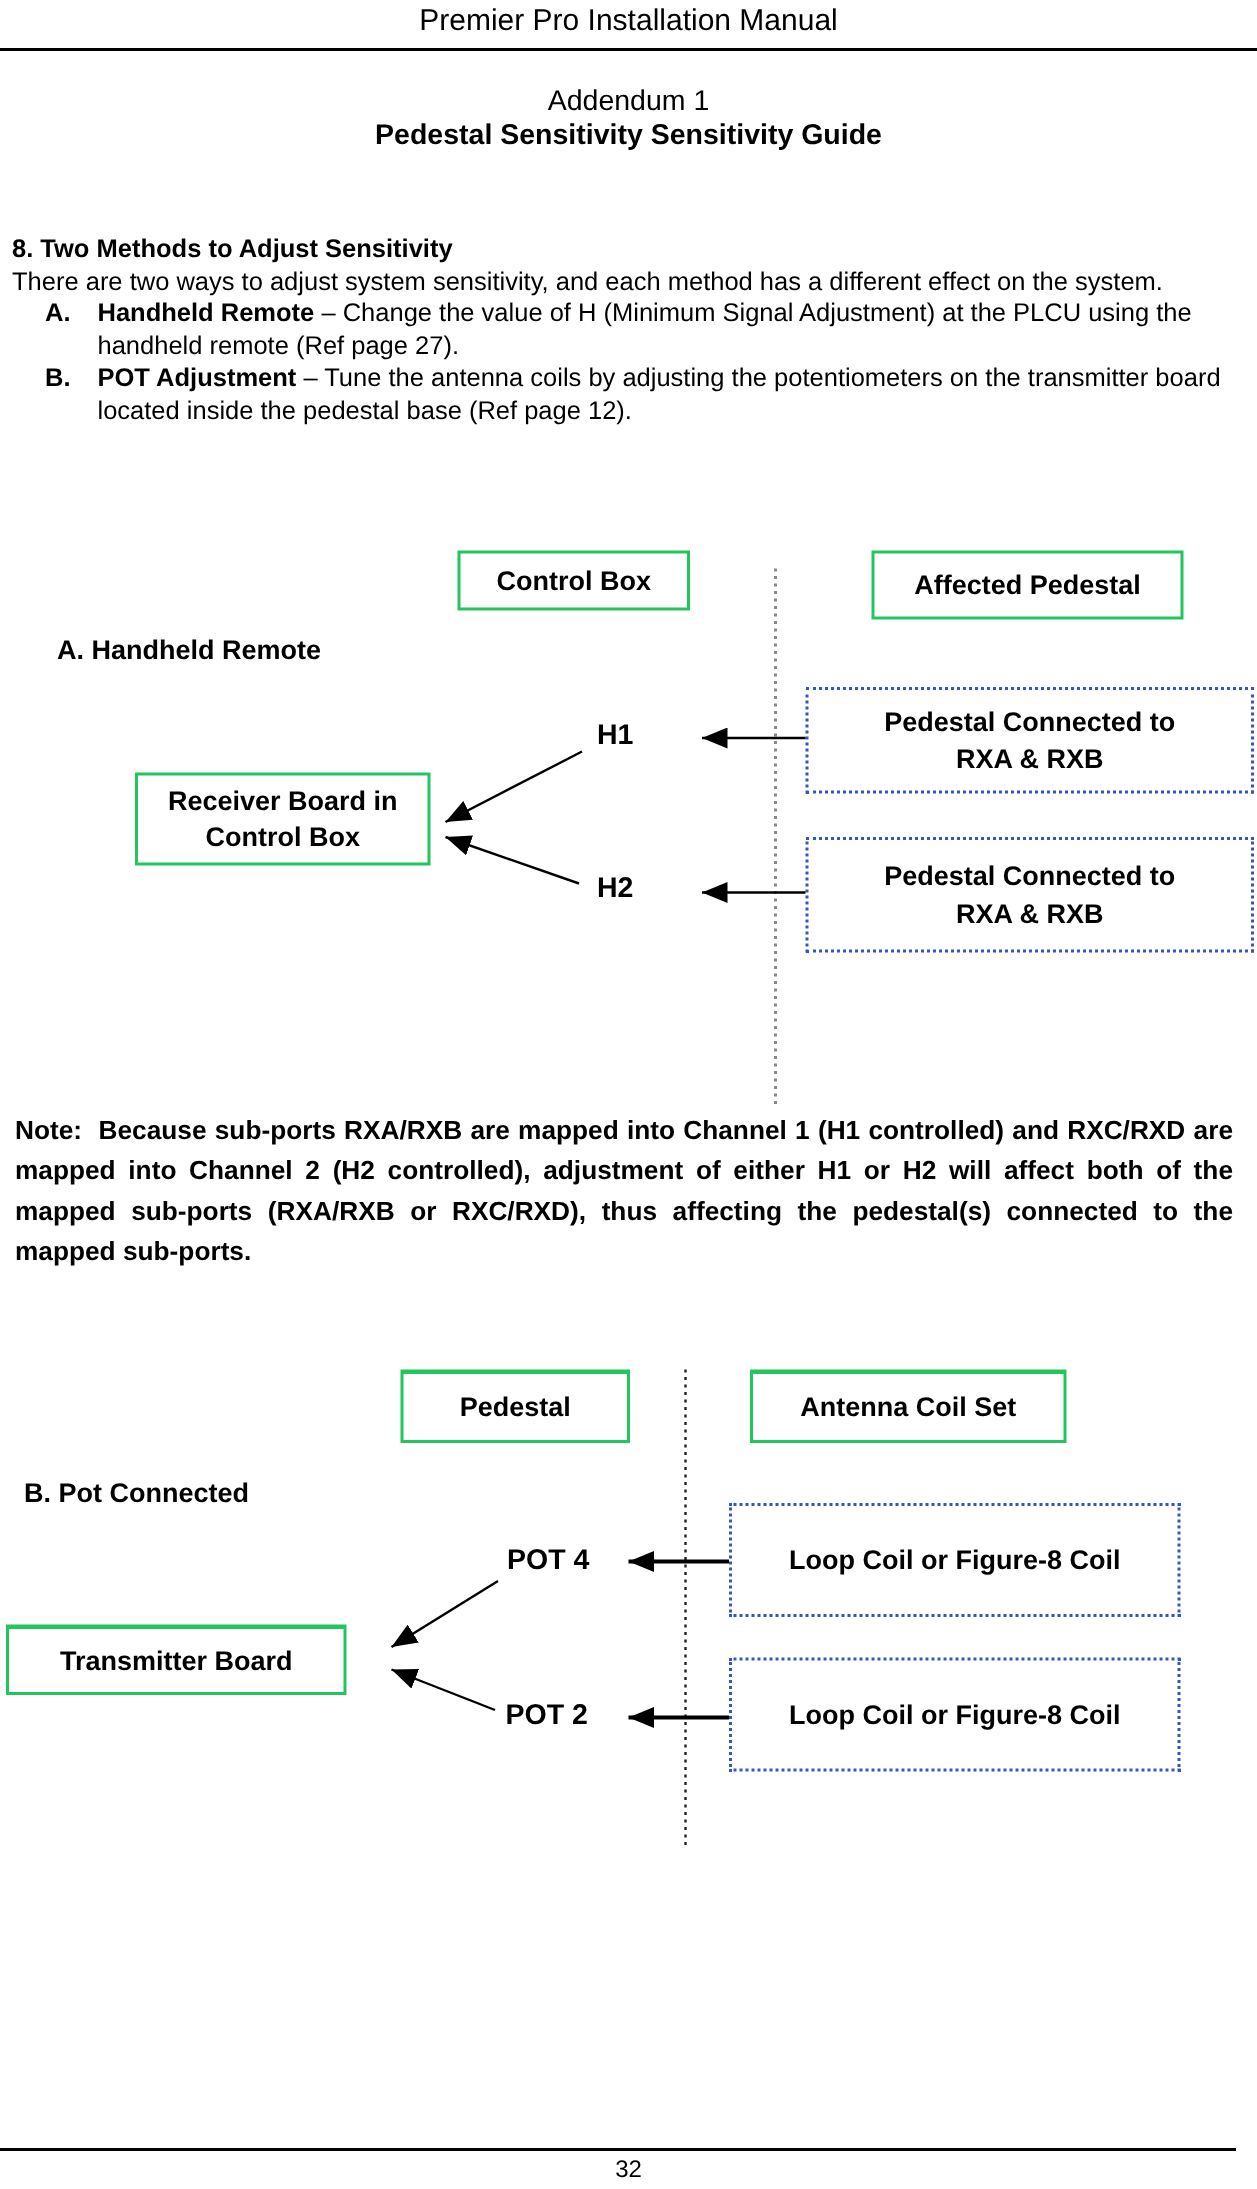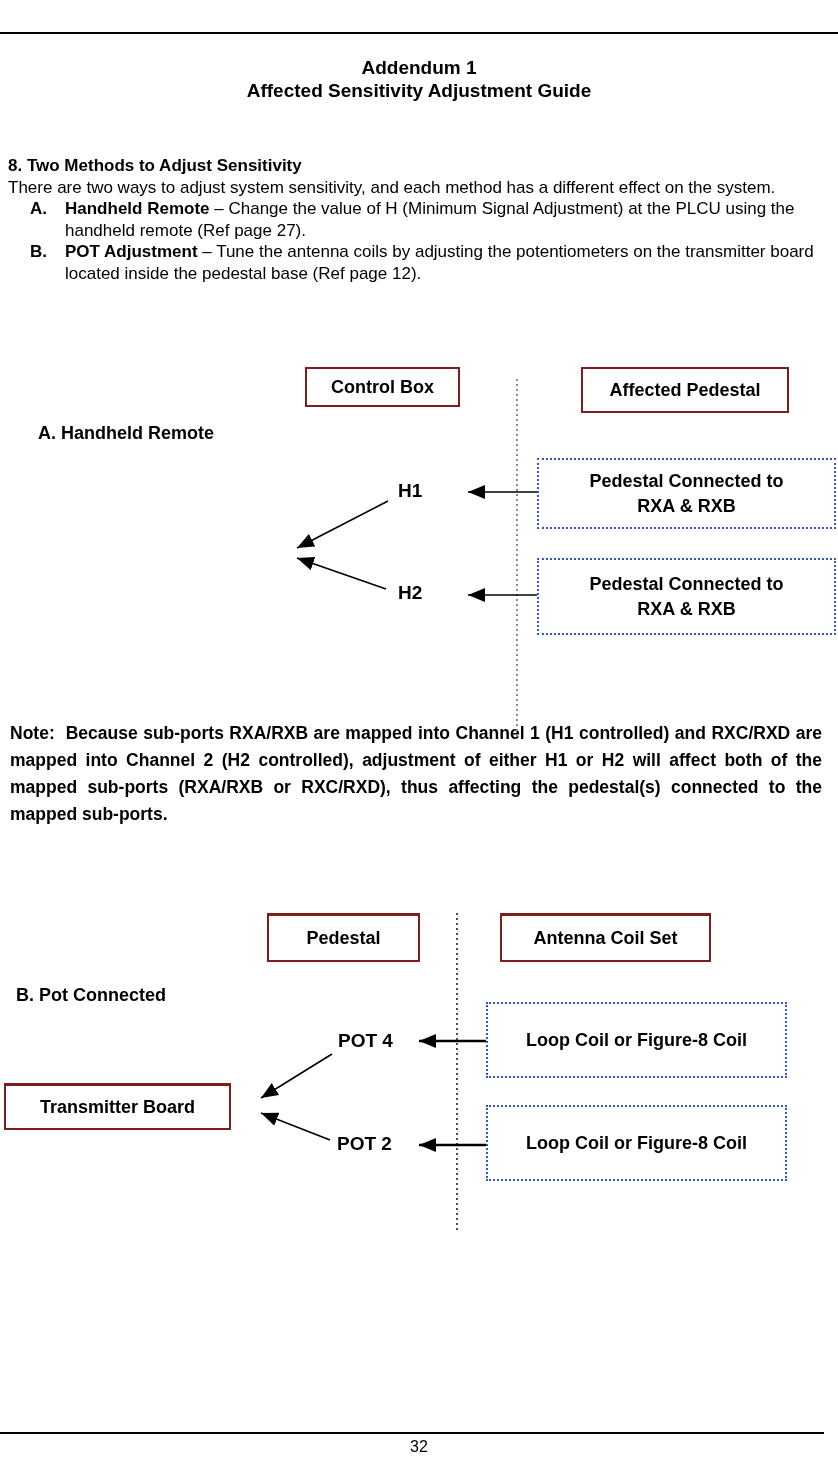--- a/index.html
+++ b/index.html
@@ -12,37 +12,37 @@
     font-family: "Liberation Sans", sans-serif;
     color: #000000;
     overflow: hidden;
   }
   .abs { position: absolute; }
   .centered { left: 0; width: 838px; text-align: center; }
 
   .header-title { top: 3px; font-size: 20px; }
   .rule { background: #000; height: 2px; }
   .header-rule { top: 32px; left: 0; width: 838px; }
-  .doc-title { top: 57px; font-size: 19px; font-weight: bold; }
+  .doc-title { top: 57px; font-size: 19px; font-weight: normal; }
   .doc-subtitle { top: 80px; font-size: 19px; font-weight: bold; }
 
   .body-col {
     top: 155px; left: 8px; width: 814px;
     font-size: 17px; line-height: 21.5px;
   }
   .section-heading { font-weight: bold; }
   .list-item { display: flex; margin-left: 22px; }
   .list-letter { font-weight: bold; width: 35px; flex: none; }
   .list-text { flex: 1; }
   .term { font-weight: bold; }
 
   .diagram-label { font-weight: bold; font-size: 18px; white-space: nowrap; }
 
   .solid-box {
-    border: 2px solid #7f1d1d;
+    border: 2px solid #22c55e;
     display: flex; align-items: center; justify-content: center;
     text-align: center; font-weight: bold; font-size: 18px; line-height: 24px;
     background: #fff;
   }
   .thick-top { border-top-width: 3px; }
   .dashed-box {
     border: 2px dotted #3355cc;
     display: flex; align-items: center; justify-content: center;
     text-align: center; font-weight: bold; font-size: 18px; line-height: 25px;
     background: #fff; padding: 0 30px;
@@ -54,21 +54,21 @@
   .affected-box     { left: 552px; top: 367px; width: 208px; height: 46px; margin-left: 29px; }
   .a-label          { left: 38px;  top: 423px; }
   .h1-label         { left: 398px; top: 480px; }
   .h2-label         { left: 398px; top: 582px; }
   .receiver-box     { left: 90px;  top: 515px; width: 197px; height: 62px; }
   .dashed-a1        { left: 537px; top: 458px; width: 299px; height: 71px; }
   .dashed-a2        { left: 537px; top: 558px; width: 299px; height: 77px; }
 
   
   .note-block {
-    left: 10px; top: 720px; width: 812px;
+    left: 10px; top: 740px; width: 812px;
     font-weight: bold; font-size: 17.5px; line-height: 27px;
     text-align: justify; white-space: pre-wrap;
   }
 
   
   .pedestal-box     { left: 267px; top: 913px;  width: 153px; height: 49px; }
   .antenna-box      { left: 500px; top: 913px;  width: 211px; height: 49px; }
   .b-label          { left: 16px;  top: 985px;  }
   .pot1-label       { left: 338px; top: 1030px; }
   .pot2-label       { left: 337px; top: 1133px; }
@@ -79,43 +79,45 @@
   .footer-rule { top: 1432px; left: 0; width: 824px; }
   .footer-num  { top: 1438px; font-size: 16px; }
 
   .overlay { position: absolute; left: 0; top: 0; pointer-events: none; }
 </style>
 </head>
 <body>
 
 <div class="page">
 
+  <div class="abs centered header-title">Premier Pro Installation Manual</div>
   <div class="abs rule header-rule"></div>
 
   <div class="abs centered doc-title">Addendum 1</div>
-  <div class="abs centered doc-subtitle">Affected Sensitivity Adjustment Guide</div>
+  <div class="abs centered doc-subtitle">Pedestal Sensitivity Sensitivity Guide</div>
 
   <div class="abs body-col">
     <div class="section-heading">8. Two Methods to Adjust Sensitivity</div>
     <div class="section-intro">There are two ways to adjust system sensitivity, and each method has a different effect on the system.</div>
     <div class="list-item">
       <span class="list-letter">A.</span>
       <span class="list-text"><span class="term">Handheld Remote</span> <span>– Change the value of H (Minimum Signal Adjustment) at the PLCU using the handheld remote (Ref page 27).</span></span>
     </div>
     <div class="list-item">
       <span class="list-letter">B.</span>
       <span class="list-text"><span class="term">POT Adjustment</span> <span>– Tune the antenna coils by adjusting the potentiometers on the transmitter board located inside the pedestal base (Ref page 12).</span></span>
     </div>
   </div>
 
   <div class="abs solid-box control-box">Control Box</div>
   <div class="abs solid-box affected-box">Affected Pedestal</div>
   <div class="abs diagram-label a-label">A. Handheld Remote</div>
   <div class="abs channel-label h1-label">H1</div>
   <div class="abs channel-label h2-label">H2</div>
+  <div class="abs solid-box receiver-box">Receiver Board in Control Box</div>
   <div class="abs dashed-box dashed-a1">Pedestal Connected to RXA &amp; RXB</div>
   <div class="abs dashed-box dashed-a2">Pedestal Connected to RXA &amp; RXB</div>
 
   <div class="abs note-block">Note:  Because sub-ports RXA/RXB are mapped into Channel 1 (H1 controlled) and RXC/RXD are mapped into Channel 2 (H2 controlled), adjustment of either H1 or H2 will affect both of the mapped sub-ports (RXA/RXB or RXC/RXD), thus affecting the pedestal(s) connected to the mapped sub-ports.</div>
 
   <div class="abs solid-box thick-top pedestal-box">Pedestal</div>
   <div class="abs solid-box thick-top antenna-box">Antenna Coil Set</div>
   <div class="abs diagram-label b-label">B. Pot Connected</div>
   <div class="abs channel-label pot1-label">POT 4</div>
   <div class="abs channel-label pot2-label">POT 2</div>

